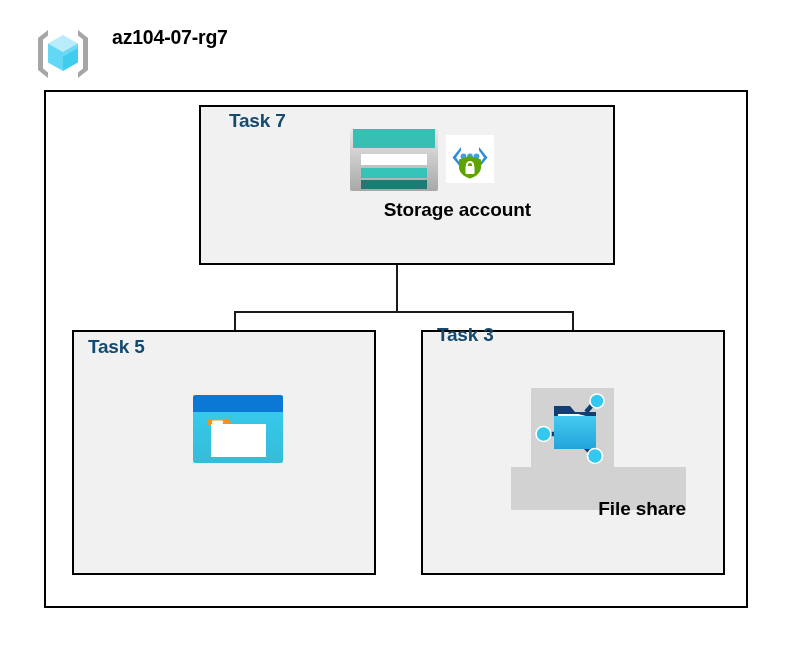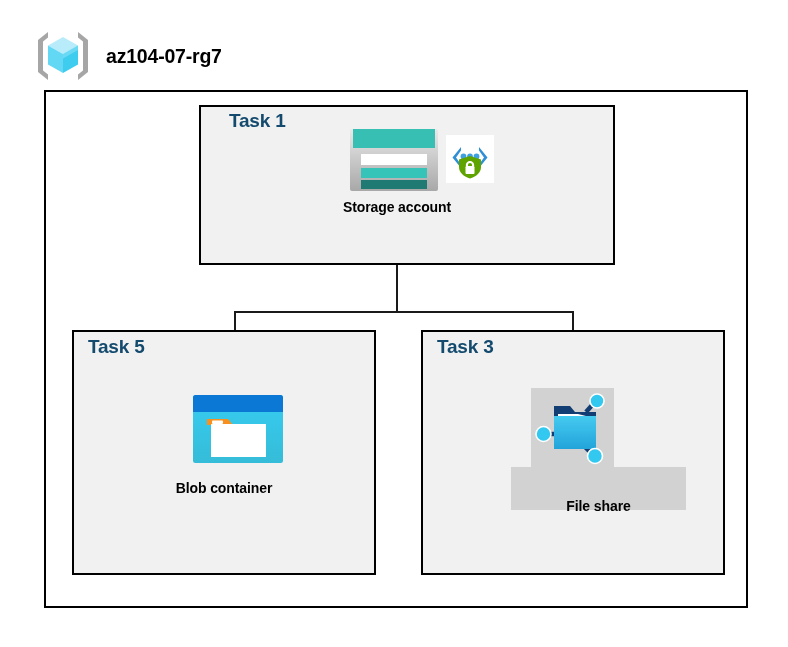--- a/index.html
+++ b/index.html
@@ -21,22 +21,21 @@
   }
 
   
   #rg-header {
     position: absolute;
     left: 34px;
     top: 26px;
     width: 340px;
     height: 60px;
     display: flex;
-    align-items: center;
-    gap: 14px;
+    gap: 20px;
   }
   #rg-icon {
     width: 58px;
     height: 56px;
     flex: 0 0 auto;
     display: block;
   }
   #rg-title {
     font-size: 19.5px;
     font-weight: bold;
@@ -71,29 +70,29 @@
   .task-label {
     position: absolute;
     font-size: 19px;
     font-weight: bold;
     color: #134A6E;
     letter-spacing: -0.2px;
     white-space: nowrap;
   }
   #task1-label { left: 229px; top: 110px; }
   #task2-label { left: 88px;  top: 336px; }
-  #task3-label { left: 437px; top: 336px; text-align: right; }
+  #task3-label { left: 437px; top: 324px; text-align: right; }
 
   
   .node-label {
     position: absolute;
-    font-size: 14px;
+    font-size: 19px;
     font-weight: bold;
     color: #000000;
-    text-align: center;
+    text-align: right;
     white-space: nowrap;
     letter-spacing: -0.1px;
   }
   #storage-label   { left: 263px; top: 199px; width: 268px; }
   #blob-label      { left: 114px; top: 480px; width: 220px; }
   #fileshare-label { left: 511px; top: 474px; width: 175px; margin-top: 24px; }
 
   
   .highlight {
     position: absolute;
@@ -147,21 +146,21 @@
   </div>
 
   <div id="rg-box"></div>
 
   <div class="conn" id="conn-v-top"></div>
   <div class="conn" id="conn-h"></div>
   <div class="conn" id="conn-v-left"></div>
   <div class="conn" id="conn-v-right"></div>
 
   <div class="task-box" id="task1-box"></div>
-  <div class="task-label" id="task1-label">Task 1</div>
+  <div class="task-label" id="task1-label">Task 7</div>
 
   <div class="icon-wrap" id="storage-icon-wrap">
     <svg viewBox="0 0 92 70" xmlns="http://www.w3.org/2000/svg">
       <defs>
         <linearGradient id="stGray" x1="0" y1="0" x2="0" y2="1">
           <stop offset="0" stop-color="#E9E9E9"></stop>
           <stop offset="1" stop-color="#A8A8A8"></stop>
         </linearGradient>
       </defs>
 
@@ -216,21 +215,20 @@
       <rect x="1" y="1" width="90" height="17" rx="2.5" fill="#0A78D4"></rect>
       <rect x="1" y="13" width="90" height="5" fill="#0A78D4"></rect>
 
       <path d="M15 25 L36 25 L41 31 L15 31 Z" fill="#F7901E"></path>
       <rect x="20" y="26.5" width="11" height="3.4" rx="0.8" fill="#FFFFFF"></rect>
 
       <rect x="19" y="30" width="55" height="33" fill="#FFFFFF"></rect>
     </svg>
   </div>
 
-  <div class="node-label" id="blob-label">Blob container</div>
 
   <div class="task-box" id="task3-box"></div>
   <div class="task-label" id="task3-label">Task 3</div>
 
   <div class="highlight" id="fs-icon-highlight"></div>
   <div class="highlight" id="fs-text-highlight"></div>
 
   <div class="icon-wrap" id="fileshare-icon-wrap">
     <svg viewBox="0 0 78 76" xmlns="http://www.w3.org/2000/svg">
       <defs>

